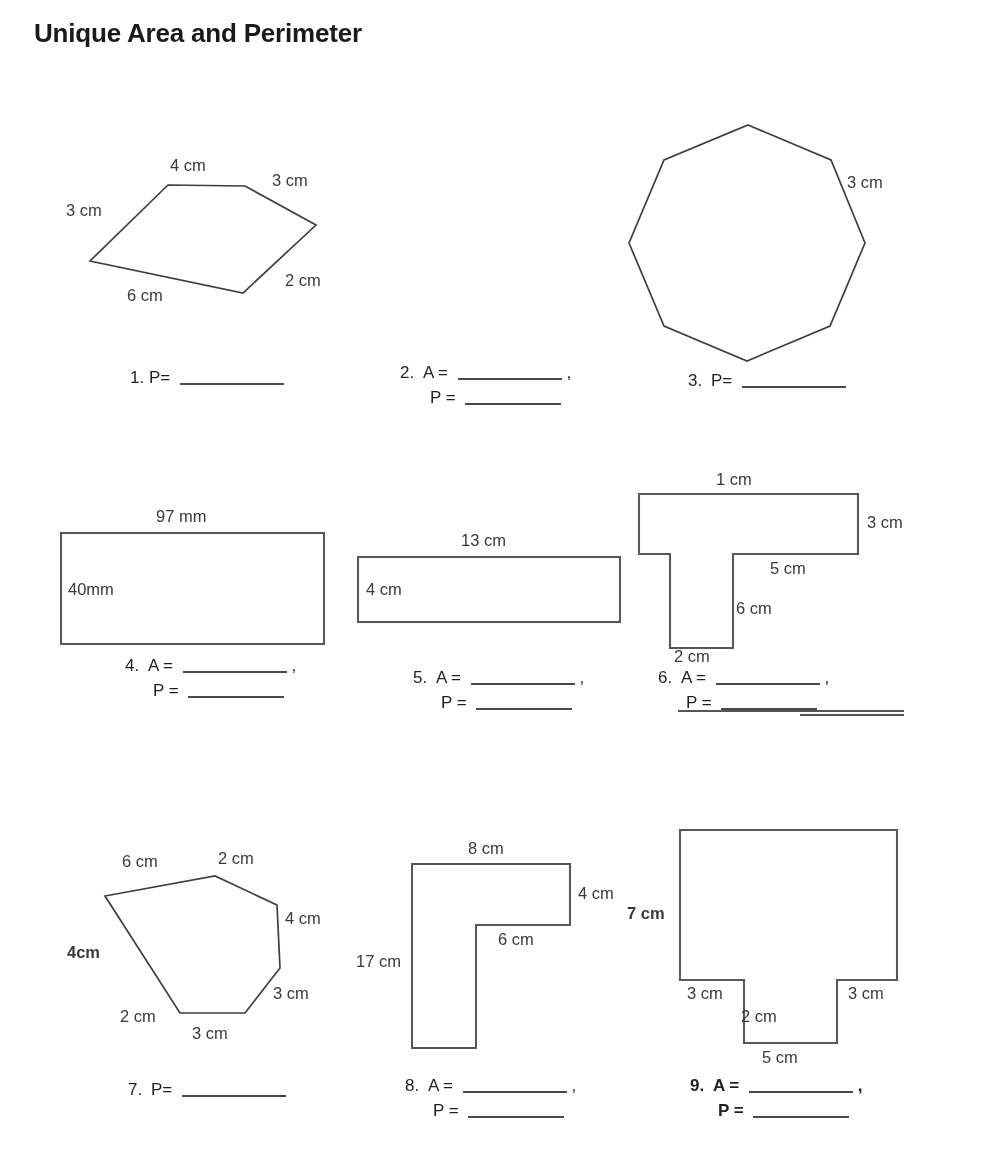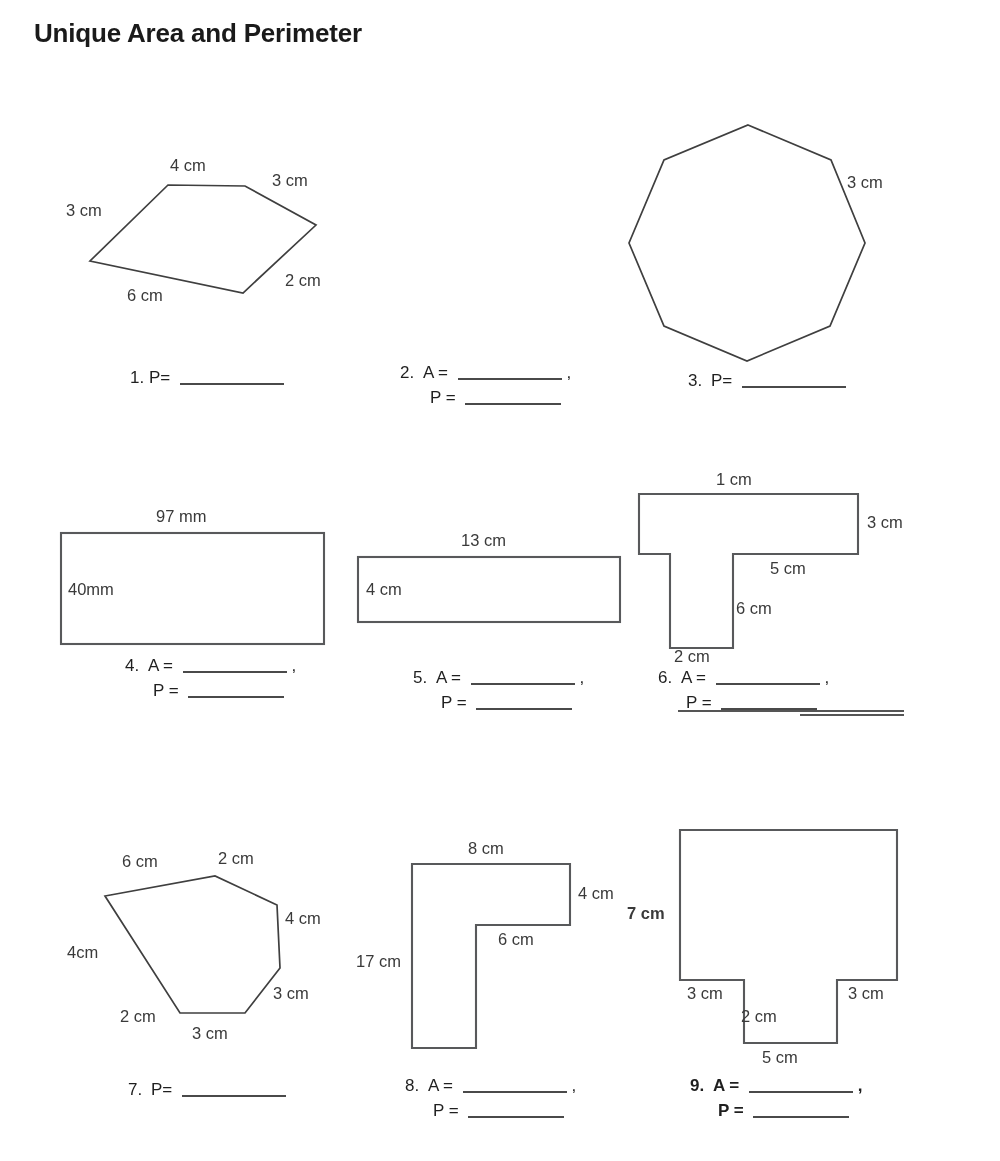--- a/index.html
+++ b/index.html
@@ -191,21 +191,21 @@
   <div class="fig" style="left:60px; top:860px; width:300px; height:175px;">
     <svg width="300" height="175" viewBox="0 0 300 175">
       <polygon class="shape thin" points="45,36 155,16 217,45 220,108 185,153 120,153"></polygon>
     </svg>
     <span class="lbl" style="left:62px; top:-7px;">6 cm</span>
     <span class="lbl" style="left:158px; top:-10px;">2 cm</span>
     <span class="lbl" style="left:225px; top:50px;">4 cm</span>
     <span class="lbl" style="left:213px; top:125px;">3 cm</span>
     <span class="lbl" style="left:132px; top:165px;">3 cm</span>
     <span class="lbl" style="left:60px; top:148px;">2 cm</span>
-    <span class="lbl" style="left:7px; top:84px;">4cm</span>
+    <span class="lbl" style="left:7px; top:84px;font-weight:bold;">4cm</span>
   </div>
 
   <div class="answer" style="left:128px; top:1080px;">
     <span class="row">
       <span class="num">7.</span>
       <span style="margin-left:4px;">P=</span>
       <span class="rule w1"></span>
     </span>
   </div>
 

